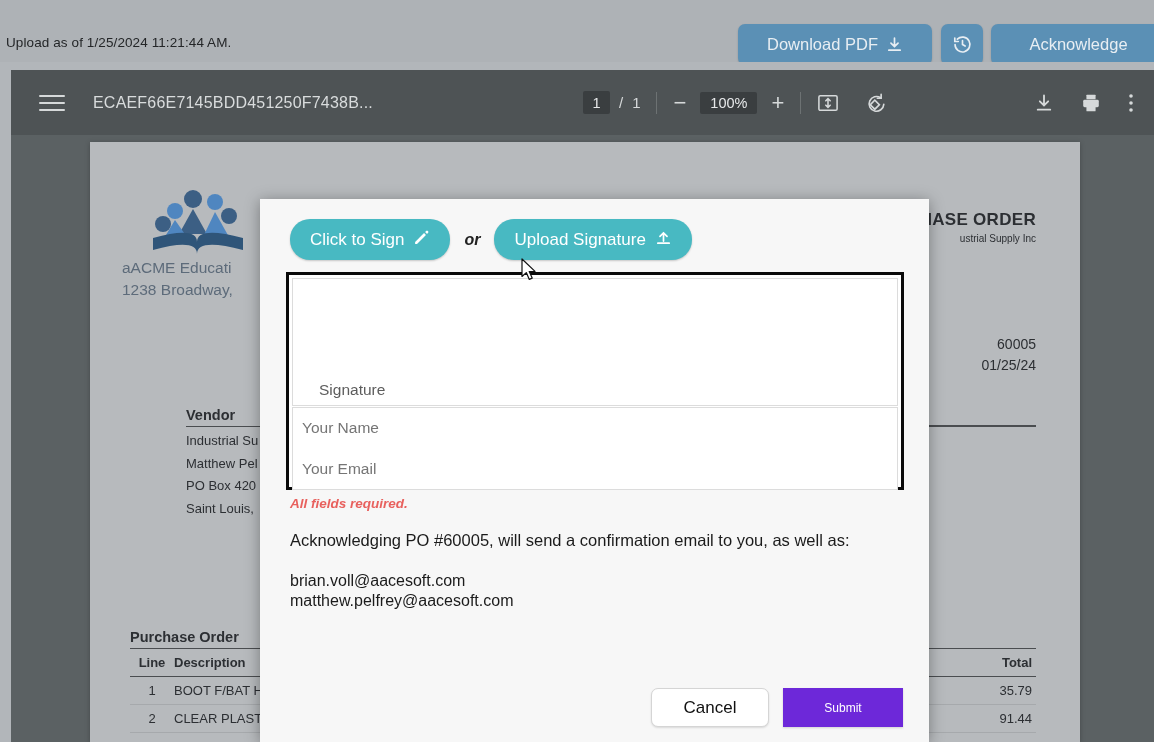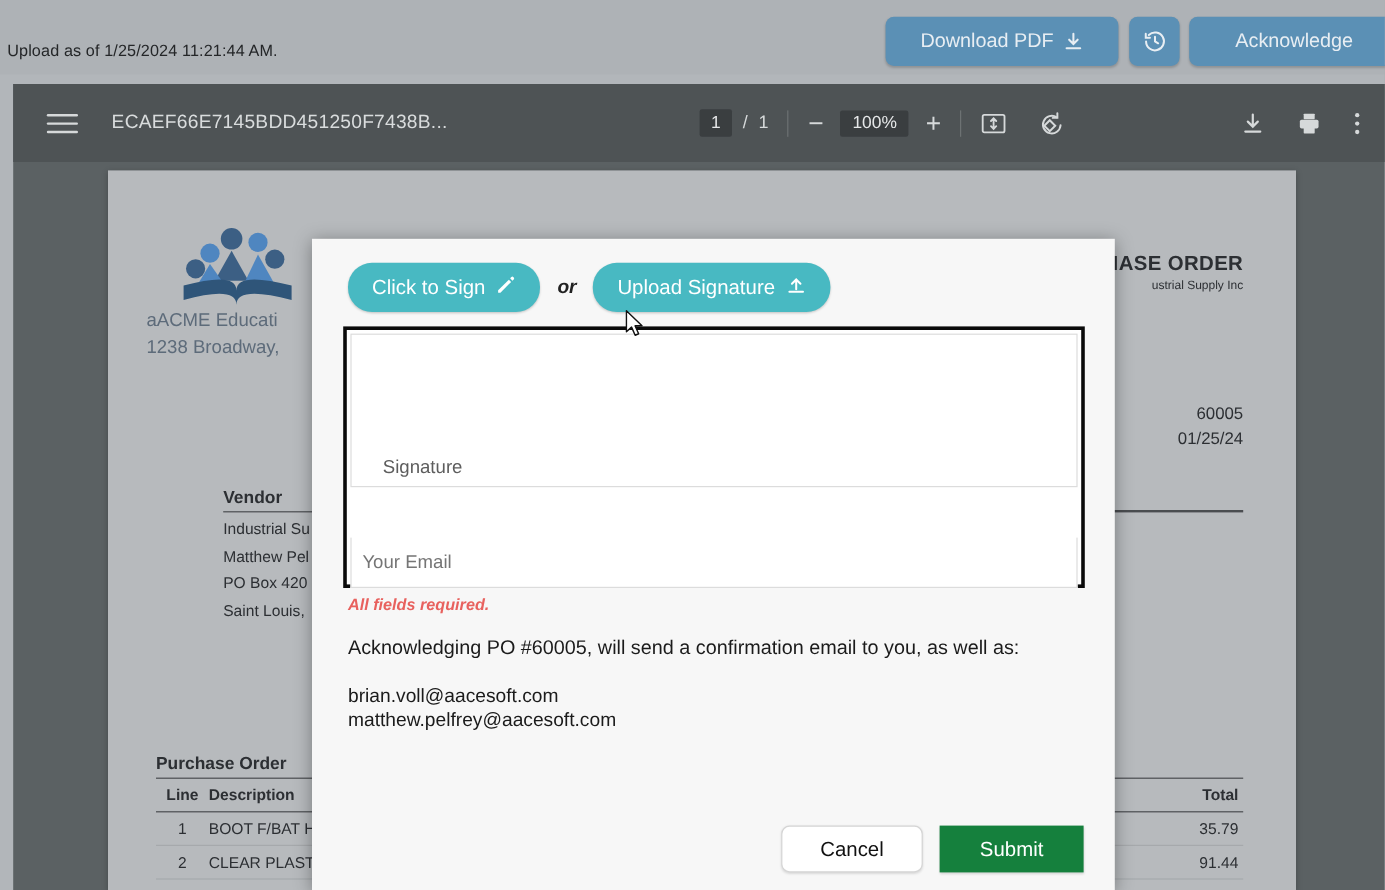--- a/index.html
+++ b/index.html
@@ -15,21 +15,21 @@
   
   .appbar {
     position: absolute; left: 0; top: 0; width: 1154px; height: 62px;
     background: #aeb2b6;
   }
   .upload-note {
     position: absolute; left: 6px; top: 35px;
     font-size: 13.5px; color: #242628; letter-spacing: .1px;
   }
   .topbtn {
-    position: absolute; top: 14px; height: 41px;
+    position: absolute; top: 24px; height: 41px;
     background: #5b90b5; color: #e8eef3;
     border: none; border-radius: 7px;
     font-family: "Liberation Sans", sans-serif;
     font-size: 16.5px; display: flex; align-items: center;
     justify-content: center; gap: 8px;
     box-shadow: 0 1px 2px rgba(0,0,0,.18);
   }
   .topbtn.download { left: 738px; width: 194px; }
   .topbtn.history  { left: 941px; width: 42px; padding: 0; }
   .topbtn.ack      { left: 991px; width: 175px; }
@@ -154,22 +154,22 @@
   }
 
   .footbtns { position:absolute; right:26px; bottom:15px; display:flex; gap:14px; align-items:center; }
   .btn-cancel {
     background:#ffffff; color:#111; border:1px solid #d5d5d5; border-radius:7px;
     width:118px; height:39px; font-size:17px; cursor:pointer;
     font-family:"Liberation Sans", sans-serif;
     box-shadow:0 1px 2px rgba(0,0,0,.12);
   }
   .btn-submit {
-    background:#15803d; color:#fff; border:none; border-radius:0;
-    width:120px; height:39px; font-size:17px; cursor:pointer;
+    background:#6d28d9; color:#fff; border:none; border-radius:0;
+    width:120px; height:39px; font-size:12px; cursor:pointer;
     font-family:"Liberation Sans", sans-serif;
     box-shadow:0 1px 2px rgba(0,0,0,.15);
   }
 
   .cursor { position:absolute; left:521px; top:258px; pointer-events:none; }
 </style>
 </head>
 <body>
 
 <div id="root">
@@ -348,20 +348,21 @@
           </svg>
         </span>
       </button>
     </div>
 
     <div class="sigbox">
       <div class="sigpad">
         <span class="lbl">Signature</span>
       </div>
       <div class="row2">
+        <input class="fld name" type="text" placeholder="Your Name" style="">
       </div>
       <div class="row3">
         <input class="fld email" type="text" placeholder="Your Email" style="">
       </div>
     </div>
 
     <div class="required">All fields required.</div>
 
     <div class="ackline">Acknowledging PO #60005, will send a confirmation email to you, as well as:</div>
 

